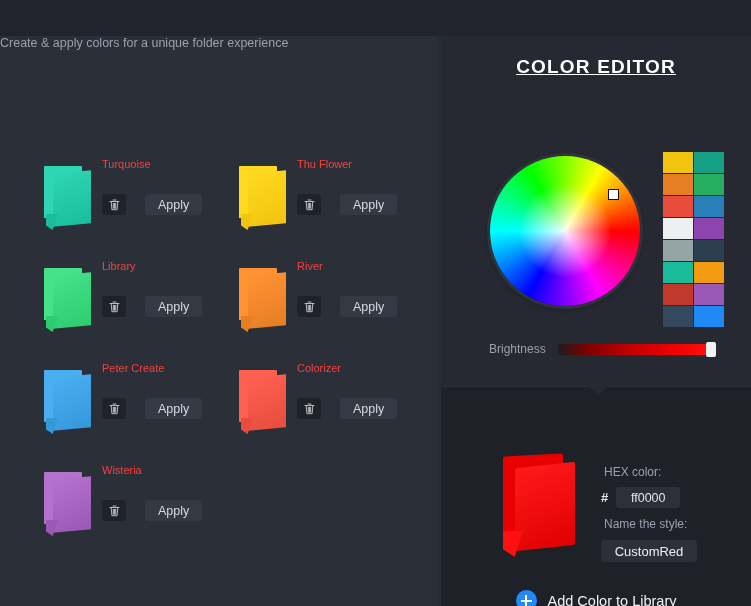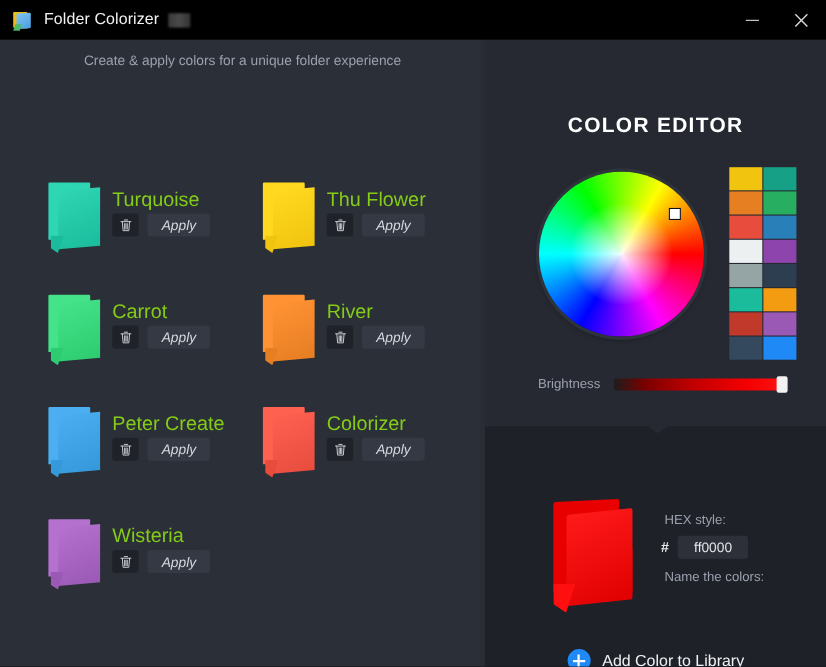--- a/index.html
+++ b/index.html
@@ -71,24 +71,24 @@
     border-left:11px solid transparent; border-right:11px solid transparent;
     border-top:8px solid #262932; z-index:4;
   }
 
   
   .panel-title{
     text-align:center; font-size:19px; font-weight:bold; letter-spacing:1.2px;
     color:#ffffff;
   }
   .panel-sub{
-    text-align:center; font-size:12.5px; color:#9aa0ad; margin-top:12px;
+    text-align:left; font-size:12.5px; color:#9aa0ad; 
   }
   .left-panel .panel-title{ margin-top:44px; }
-  .right-top .panel-title{ margin-top:68px; }
+  .right-top .panel-title{ margin-top:20px;text-decoration:underline; }
 
   
   .colors-grid{
     position:absolute; left:30px; top:122px; width:390px;
     display:flex; flex-wrap:wrap;
   }
   .color-card{
     width:195px; height:102px; position:relative;
   }
   .folder{
@@ -103,24 +103,24 @@
   }
   .folder .front{
     position:absolute; left:15px; top:12px; width:38px; height:53px;
     transform:skewY(-5deg);
   }
   .folder .flap{
     position:absolute; left:8px; top:54px; width:12px; height:16px;
     clip-path:polygon(0 0,100% 0,55% 100%,0 72%);
   }
   .card-name{
-    position:absolute; left:72px; top:13px; font-size:18px; color:#84cc16;
+    position:absolute; left:72px; top:0; font-size:11px; color:#ef4444;
   }
   .card-actions{
-    position:absolute; left:72px; top:36px; display:flex; gap:8px; align-items:center;font-style:italic;
+    position:absolute; left:72px; top:36px; display:flex; gap:19px; align-items:center;
   }
   .btn-del{
     width:24px; height:21px; background:#1f2229; border-radius:3px;
     display:flex; align-items:center; justify-content:center;
   }
   .btn-del svg{ display:block; }
   .btn-apply{
     height:21px; padding:0 13px; background:#343943; border-radius:3px;
     font-size:12.5px; color:#d6d9e0; display:flex; align-items:center;
   }
@@ -228,38 +228,20 @@
   }
   .plus-circle .hbar{ position:absolute; width:11px; height:2px; background:#fff; }
   .plus-circle .vbar{ position:absolute; width:2px; height:11px; background:#fff; }
   .add-label{ font-size:14.5px; color:#f0f1f4; }
 </style>
 </head>
 <body>
 
 <div class="app">
 
-  <div class="titlebar">
-    <div class="tb-icon">
-      <div class="f-back"></div>
-        <div class="f-front"></div>
-        <div class="f-tab"></div>
-    </div>
-    <div class="tb-title">Folder Colorizer</div>
-    <div class="tb-redact"></div>
-    <div class="tb-spacer"></div>
-    <div class="tb-btn min">
-      <span></span>
-    </div>
-    <div class="tb-btn close">
-      <svg width="13" height="13" viewBox="0 0 13 13">
-        <path d="M1 1 L12 12 M12 1 L1 12" stroke="#d8d8dc" stroke-width="1.3" fill="none"></path>
-      </svg>
-    </div>
-  </div>
 
   <div class="left-panel">
     <div class="panel-sub">Create &amp; apply colors for a unique folder experience</div>
 
     <div class="colors-grid" id="colors-grid">
         <div class="color-card">
           <div class="folder">
             <div class="back" style="background:#2fd6b4"></div>
             <div class="tab" style="background:#15a085"></div>
             <div class="front" style="background:linear-gradient(160deg,#2fd6b4,#1abc9c)"></div>
@@ -292,21 +274,21 @@
             <div class="btn-apply">Apply</div>
           </div>
         </div>
         <div class="color-card">
           <div class="folder">
             <div class="back" style="background:#44e389"></div>
             <div class="tab" style="background:#27ae60"></div>
             <div class="front" style="background:linear-gradient(160deg,#44e389,#2ecc71)"></div>
             <div class="flap" style="background:#2ecc71"></div>
           </div>
-          <div class="card-name">Carrot</div>
+          <div class="card-name">Library</div>
           <div class="card-actions">
             <div class="btn-del">
               <svg width="11" height="12" viewBox="0 0 11 12">
                 <path d="M1 2.5h9M4 1h3M2.2 2.5l.7 8.2h5.2l.7-8.2M4.3 4.3v5M5.5 4.3v5M6.7 4.3v5" stroke="#c9ccd4" stroke-width="0.9" fill="none" stroke-linecap="round"></path>
               </svg>
             </div>
             <div class="btn-apply">Apply</div>
           </div>
         </div>
         <div class="color-card">
@@ -424,27 +406,28 @@
     <div class="notch"></div>
 
     <div class="right-bottom">
       <div class="preview-folder">
         <div class="pf-back"></div>
           <div class="pf-tab"></div>
         <div class="pf-front"></div>
           <div class="pf-flap"></div>
       </div>
 
-      <div class="hex-label">HEX style:</div>
+      <div class="hex-label">HEX color:</div>
       <div class="hex-row">
         <div class="hash">#</div>
         <div class="hex-input">ff0000</div>
       </div>
 
-      <div class="name-label">Name the colors:</div>
+      <div class="name-label">Name the style:</div>
+      <div class="name-input">CustomRed</div>
 
       <div class="add-row">
         <div class="plus-circle">
           <span class="hbar"></span>
             <span class="vbar"></span>
         </div>
         <div class="add-label">Add Color to Library</div>
       </div>
     </div>
   </div>

